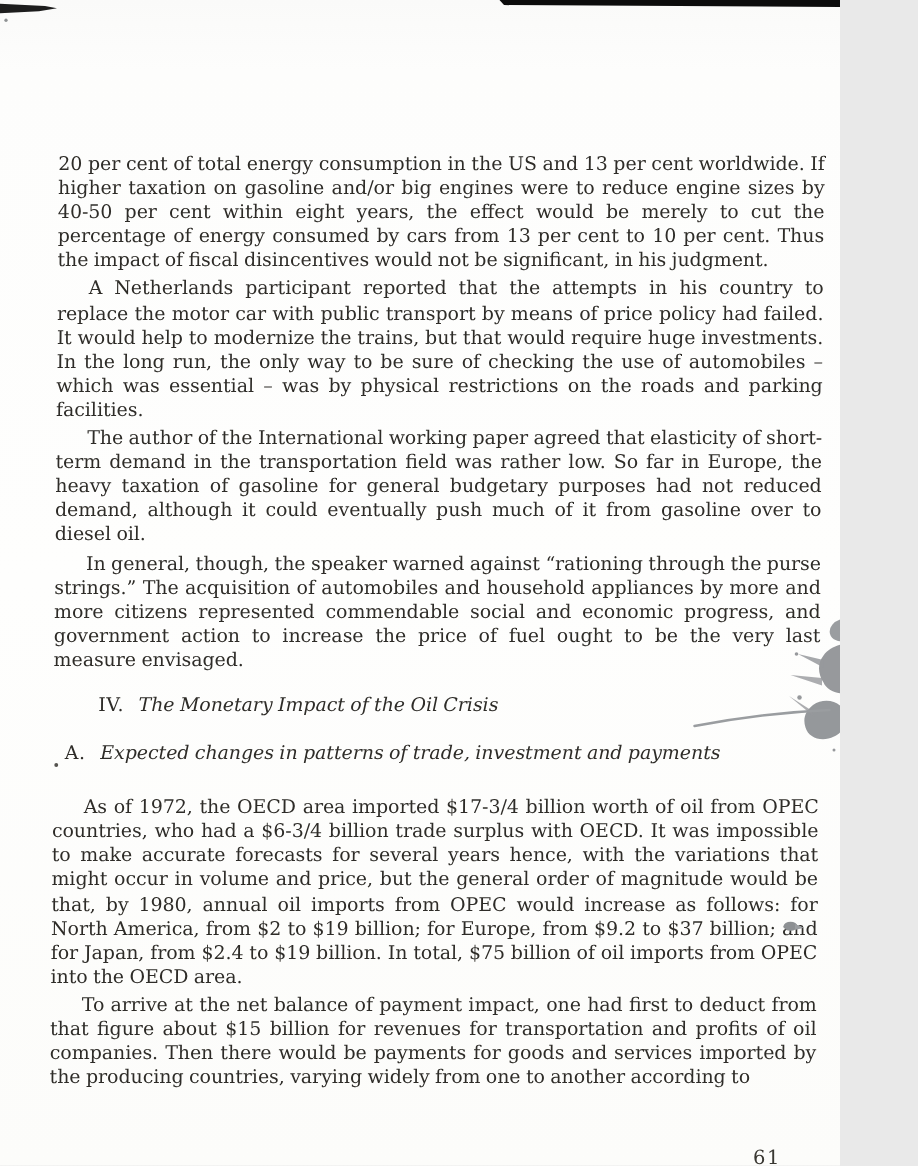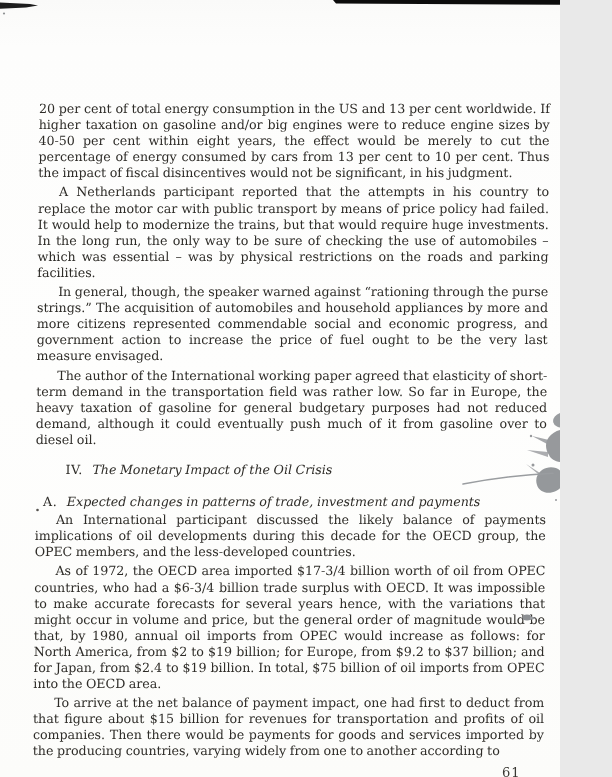--- a/index.html
+++ b/index.html
@@ -22,54 +22,53 @@
     line-height:16.1px;
     text-align:justify;
     word-spacing:-0.4px;
     transform:skewX(-0.55deg);
     transform-origin:0 0;
   }
   .para { margin:0 0 3px 0; }
   .para.indent { text-indent:21px; }
   .heading { margin:0; white-space:nowrap; }
   .h-iv { margin:14px 0 0 30px; }
-  .h-a  { margin:16px 0 2px 8px; }
+  .h-a  { margin:16px 0 20px 8px; }
   .h-prefix { font-style:normal; letter-spacing:0.5px; }
   .h-title  { font-style:italic; margin-left:6px; }
   .pagenum {
     position:absolute; left:502px; top:765px;
     font-size:13px; letter-spacing:1px; color:#3a3833;
   }
   .artifacts {
     position:absolute; inset:0;
     pointer-events:none;
   }
 </style>
 </head>
 <body>
 
 <div class="page">
 
   <div class="textblock">
     <p class="para">20 per cent of total energy consumption in the US and 13 per cent worldwide. If higher taxation on gasoline and/or big engines were to reduce engine sizes by 40-50 per cent within eight years, the effect would be merely to cut the percentage of energy consumed by cars from 13 per cent to 10 per cent. Thus the impact of fiscal disincentives would not be significant, in his judgment.</p>
     <p class="para indent">A Netherlands participant reported that the attempts in his country to replace the motor car with public transport by means of price policy had failed. It would help to modernize the trains, but that would require huge investments. In the long run, the only way to be sure of checking the use of automobiles – which was essential – was by physical restrictions on the roads and parking facilities.</p>
+    <p class="para indent">The author of the International working paper agreed that elasticity of short-term demand in the transportation field was rather low. So far in Europe, the heavy taxation of gasoline for general budgetary purposes had not reduced demand, although it could eventually push much of it from gasoline over to diesel oil.</p>
     <p class="para indent">In general, though, the speaker warned against “rationing through the purse strings.” The acquisition of automobiles and household appliances by more and more citizens represented commendable social and economic progress, and government action to increase the price of fuel ought to be the very last measure envisaged.</p>
-    <p class="para indent">The author of the International working paper agreed that elasticity of short-term demand in the transportation field was rather low. So far in Europe, the heavy taxation of gasoline for general budgetary purposes had not reduced demand, although it could eventually push much of it from gasoline over to diesel oil.</p>
 
     <p class="heading h-iv">
       <span class="h-prefix">IV.</span>
       <span class="h-title">The Monetary Impact of the Oil Crisis</span>
     </p>
 
     <p class="heading h-a">
       <span class="h-prefix">A.</span>
       <span class="h-title">Expected changes in patterns of trade, investment and payments</span>
     </p>
 
-    <p class="para indent">An International participant discussed the likely balance of payments implications of oil developments during this decade for the OECD group, the OPEC members, and the less-developed countries.</p>
     <p class="para indent">As of 1972, the OECD area imported $17-3/4 billion worth of oil from OPEC countries, who had a $6-3/4 billion trade surplus with OECD. It was impossible to make accurate forecasts for several years hence, with the variations that might occur in volume and price, but the general order of magnitude would be that, by 1980, annual oil imports from OPEC would increase as follows: for North America, from $2 to $19 billion; for Europe, from $9.2 to $37 billion; and for Japan, from $2.4 to $19 billion. In total, $75 billion of oil imports from OPEC into the OECD area.</p>
     <p class="para indent">To arrive at the net balance of payment impact, one had first to deduct from that figure about $15 billion for revenues for transportation and profits of oil companies. Then there would be payments for goods and services imported by the producing countries, varying widely from one to another according to</p>
   </div>
 
   <div class="pagenum">61</div>
 
   <svg class="artifacts" width="612" height="777" viewBox="0 0 612 777">
 
     <path d="M 333,0 L 612,0 L 612,5 L 336,3.4 Z" fill="#0c0c0c"></path>
 

